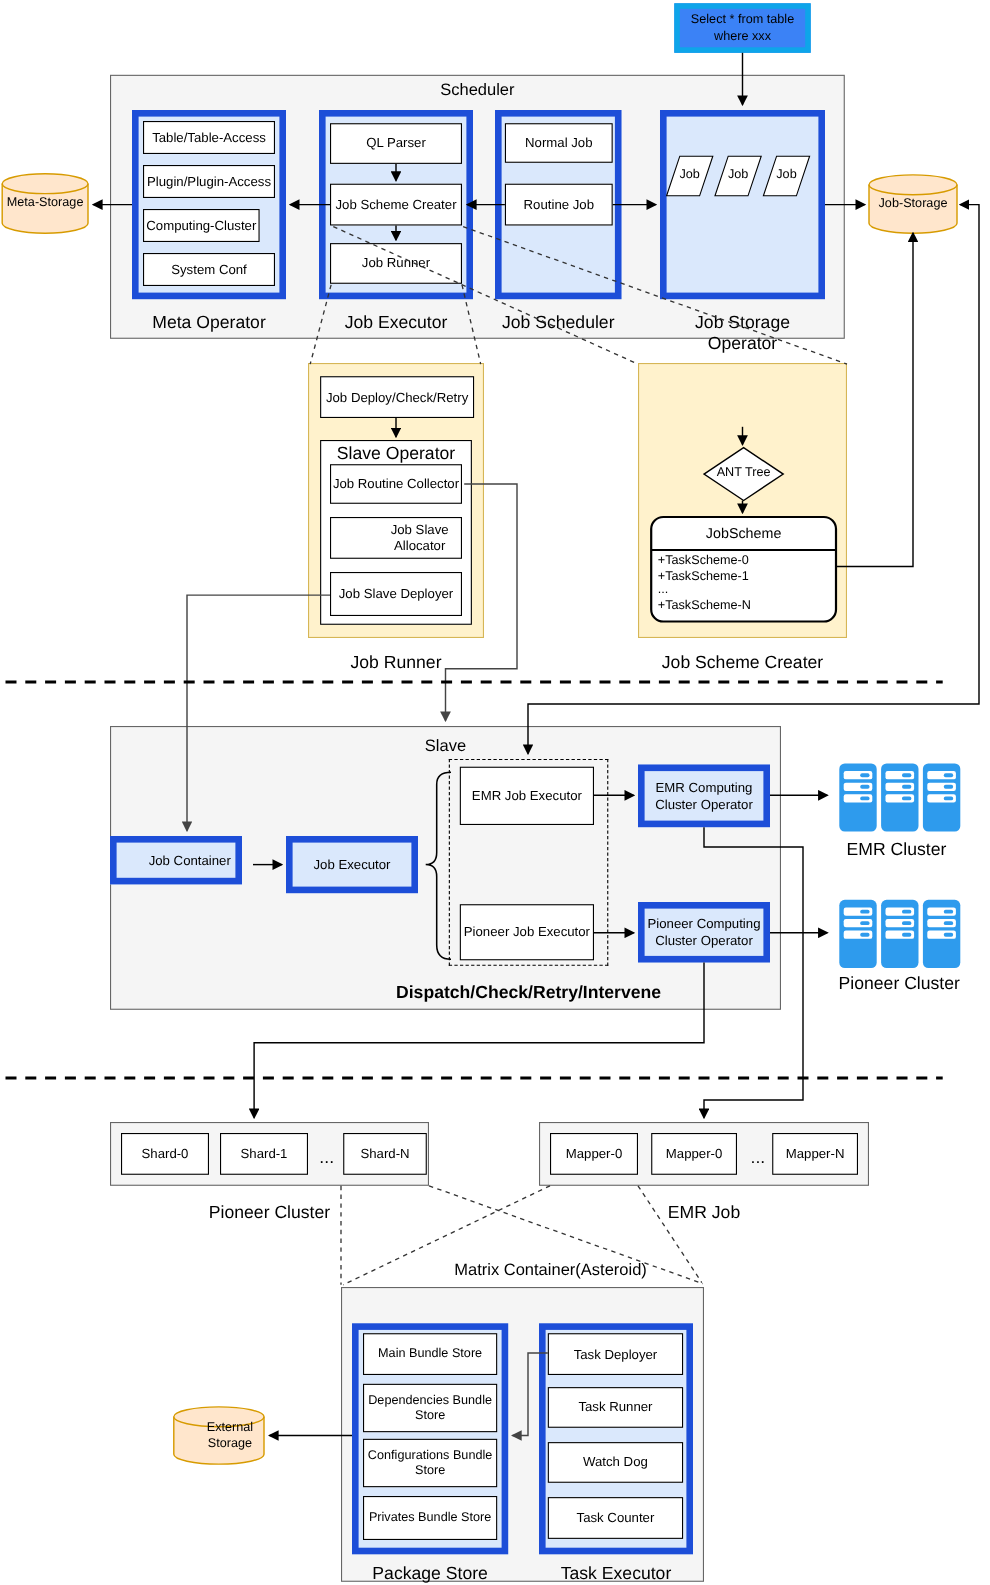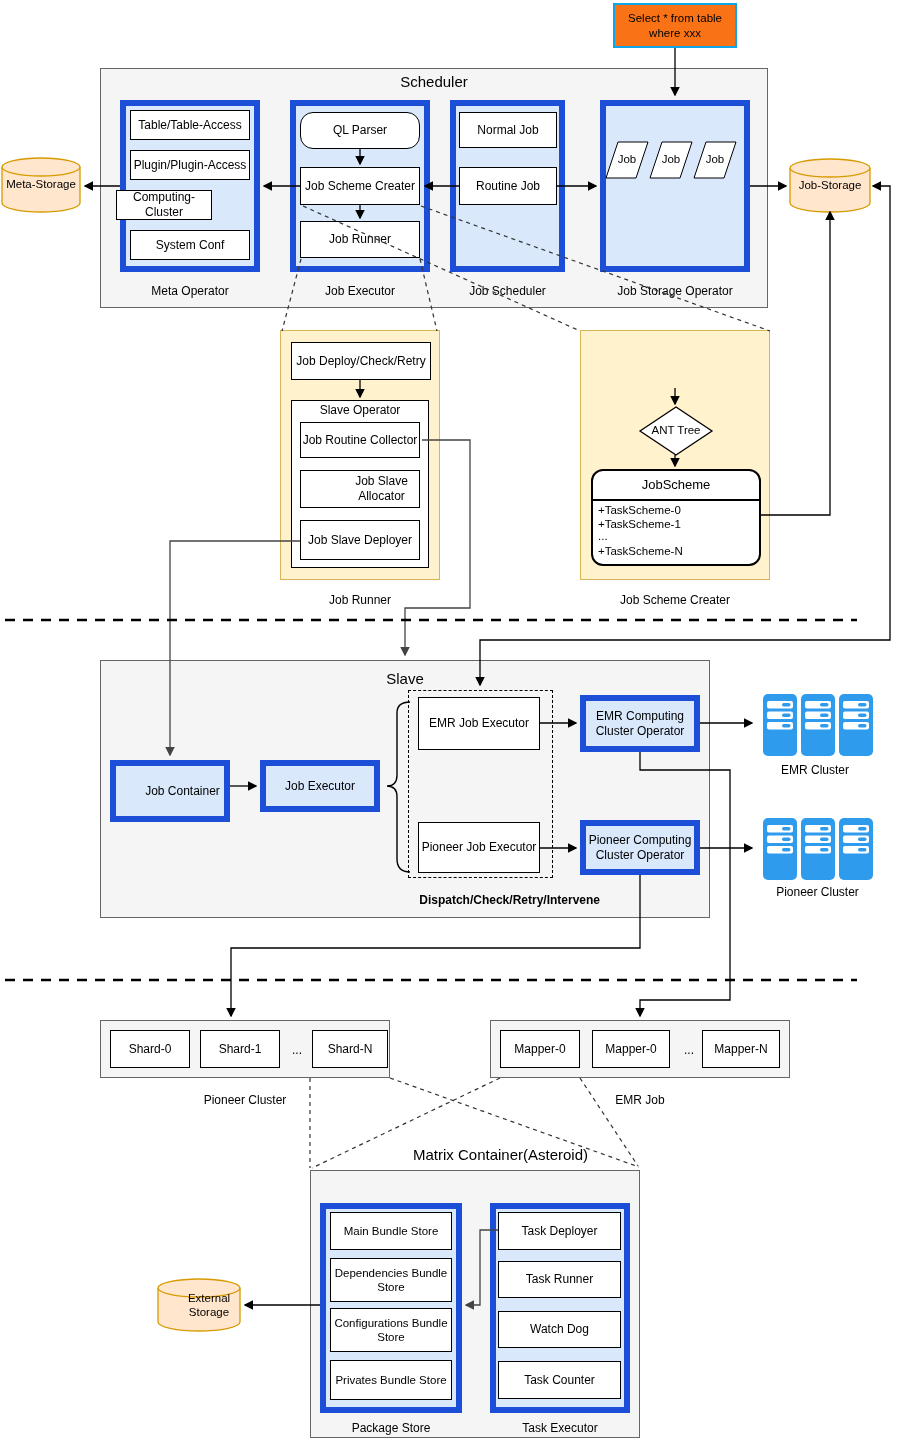--- a/index.html
+++ b/index.html
@@ -3,48 +3,48 @@
 <meta charset="utf-8">
 <style>
   html,body{margin:0;padding:0;background:#fff;}
   #stage{position:relative;width:900px;height:1441px;background:#ffffff;
          font-family:"Liberation Sans",sans-serif;color:#000;overflow:hidden;}
   .abs{position:absolute;box-sizing:border-box;}
   .cbox{background:#f5f5f5;border:1px solid #666;}
   .bpanel{background:#dae8fc;border:6px solid #1d4ed8;}
   .ypanel{background:#fff2cc;border:1px solid #d6b656;}
   .wbox{background:#fff;border:1px solid #000;}
-  .qbox{background:#f97316;border:2px solid #0ea5e9;}
+  .qbox{background:#3b82f6;border:5px solid #0ea5e9;}
   .dashedbox{border:1px dashed #000;}
   .ctr{display:flex;align-items:center;justify-content:center;text-align:center;
        font-size:12px;line-height:1.22;}
-  .lbl{font-size:12px;text-align:center;line-height:1.2;}
+  .lbl{font-size:16px;text-align:center;line-height:1.2;}
   .title{font-size:15px;}
   .bold{font-weight:bold;text-align:right;}
   .small{font-size:11.5px;}
   .pre{white-space:pre-line;}
   svg.layer{position:absolute;left:0;top:0;width:900px;height:1441px;pointer-events:none;}
 </style>
 </head>
 <body>
 
 <div id="stage">
 
   <div class="abs cbox" style="left:100px;top:68px;width:668px;height:240px;"></div>
   <div class="abs bpanel" style="left:120px;top:100px;width:140px;height:172px;"></div>
   <div class="abs bpanel" style="left:290px;top:100px;width:140px;height:172px;"></div>
   <div class="abs bpanel" style="left:450px;top:100px;width:115px;height:172px;"></div>
   <div class="abs bpanel" style="left:600px;top:100px;width:150px;height:172px;"></div>
 
   <div class="abs wbox ctr" style="left:130px;top:110px;width:120px;height:30px;">Table/Table-Access</div>
   <div class="abs wbox ctr" style="left:130px;top:150px;width:120px;height:30px;">Plugin/Plugin-Access</div>
-  <div class="abs wbox ctr" style="left:116px;top:190px;width:96px;height:30px;">Computing-Cluster</div>
+  <div class="abs wbox ctr" style="left:130px;top:190px;width:106px;height:30px;">Computing-Cluster</div>
   <div class="abs wbox ctr" style="left:130px;top:230px;width:120px;height:30px;">System Conf</div>
 
-  <div class="abs wbox ctr" style="left:300px;top:112px;width:120px;height:37px;border-radius:13px;">QL Parser</div>
+  <div class="abs wbox ctr" style="left:300px;top:112px;width:120px;height:37px;">QL Parser</div>
   <div class="abs wbox ctr" style="left:300px;top:167px;width:120px;height:38px;">Job Scheme Creater</div>
   <div class="abs wbox ctr" style="left:300px;top:221px;width:120px;height:37px;">Job Runner</div>
 
   <div class="abs wbox ctr" style="left:459px;top:112px;width:98px;height:36px;">Normal Job</div>
   <div class="abs wbox ctr" style="left:459px;top:167px;width:98px;height:38px;">Routine Job</div>
 
   <div class="abs qbox ctr pre small" style="left:613px;top:3px;width:124px;height:45px;">Select * from table
 where xxx</div>
   <div class="abs qbox ctr pre small" style="left:615px;top:342px;width:120px;height:46px;">Select * from table
 where xxx</div>
@@ -52,21 +52,21 @@
   <div class="abs ypanel" style="left:280px;top:330px;width:160px;height:250px;"></div>
   <div class="abs wbox ctr" style="left:291px;top:342px;width:140px;height:38px;">Job Deploy/Check/Retry</div>
   <div class="abs wbox" style="left:291px;top:400px;width:138px;height:168px;"></div>
   <div class="abs wbox ctr" style="left:300px;top:422px;width:120px;height:36px;">Job Routine Collector</div>
   <div class="abs wbox ctr" style="left:300px;top:470px;width:120px;height:38px;padding-left:43px;">Job Slave Allocator</div>
   <div class="abs wbox ctr" style="left:300px;top:520px;width:120px;height:40px;">Job Slave Deployer</div>
 
   <div class="abs ypanel" style="left:580px;top:330px;width:190px;height:250px;"></div>
 
   <div class="abs cbox" style="left:100px;top:660px;width:610px;height:258px;"></div>
-  <div class="abs bpanel ctr" style="left:110px;top:760px;width:120px;height:62px;padding-left:25px;">Job Container</div>
+  <div class="abs bpanel ctr" style="left:100px;top:760px;width:120px;height:44px;padding-left:25px;">Job Container</div>
   <div class="abs bpanel ctr" style="left:260px;top:760px;width:120px;height:52px;">Job Executor</div>
   <div class="abs dashedbox" style="left:408px;top:690px;width:145px;height:188px;"></div>
   <div class="abs wbox ctr" style="left:418px;top:697px;width:122px;height:53px;">EMR Job Executor</div>
   <div class="abs wbox ctr" style="left:418px;top:822px;width:122px;height:51px;">Pioneer Job Executor</div>
   <div class="abs bpanel ctr pre" style="left:580px;top:695px;width:120px;height:57px;">EMR Computing
 Cluster Operator</div>
   <div class="abs bpanel ctr pre" style="left:580px;top:820px;width:120px;height:55px;">Pioneer Computing
 Cluster Operator</div>
 
   <div class="abs cbox" style="left:100px;top:1020px;width:290px;height:58px;"></div>

